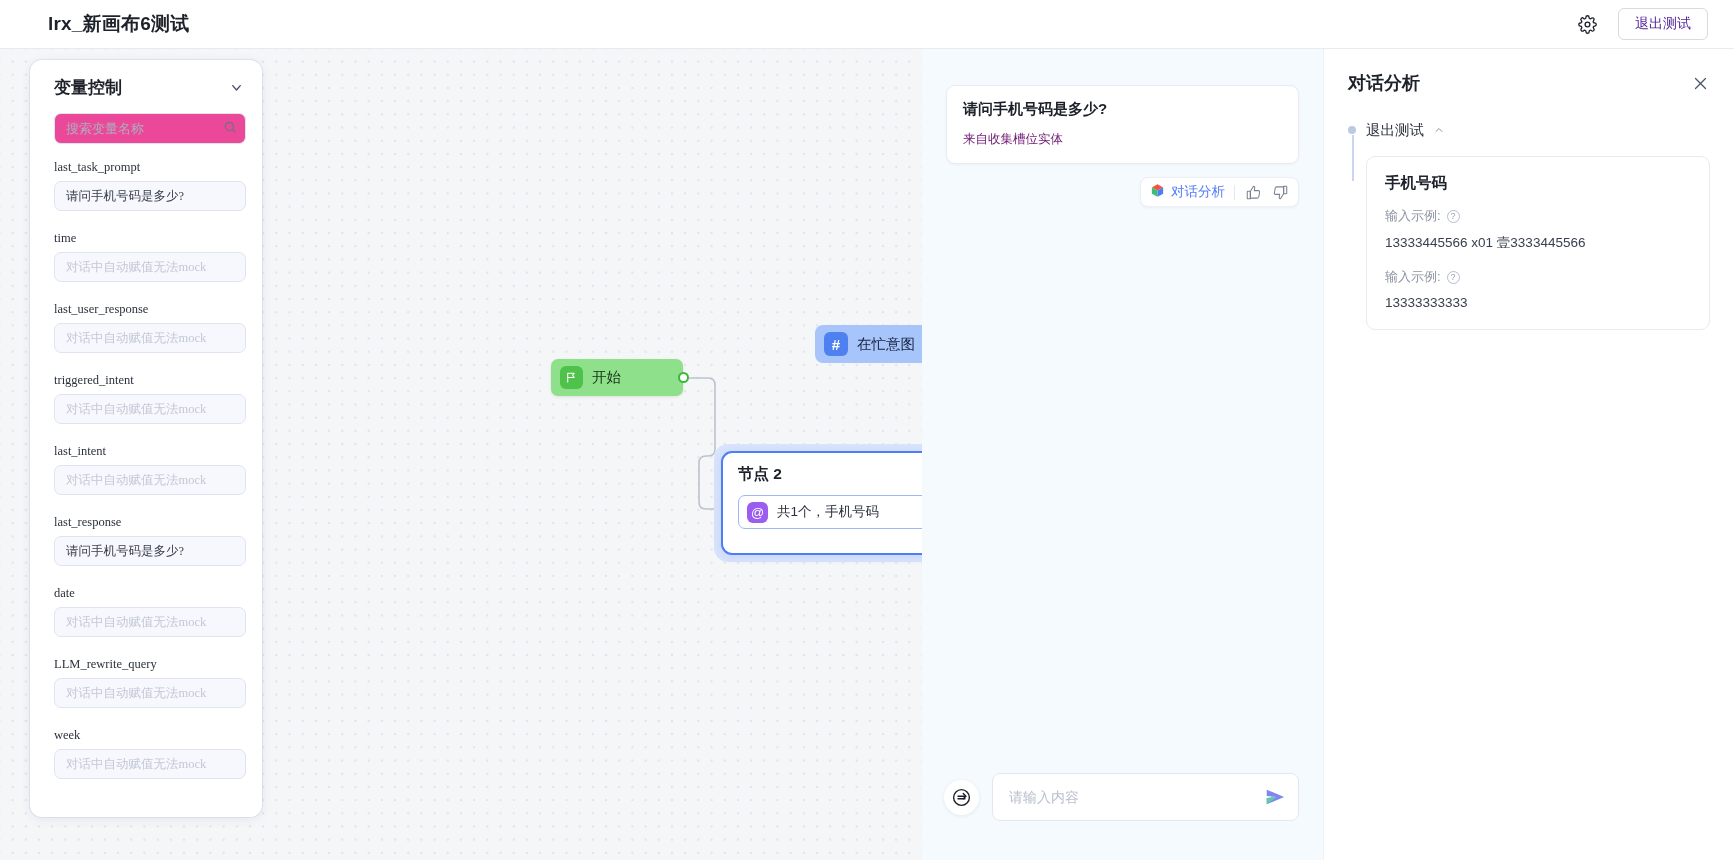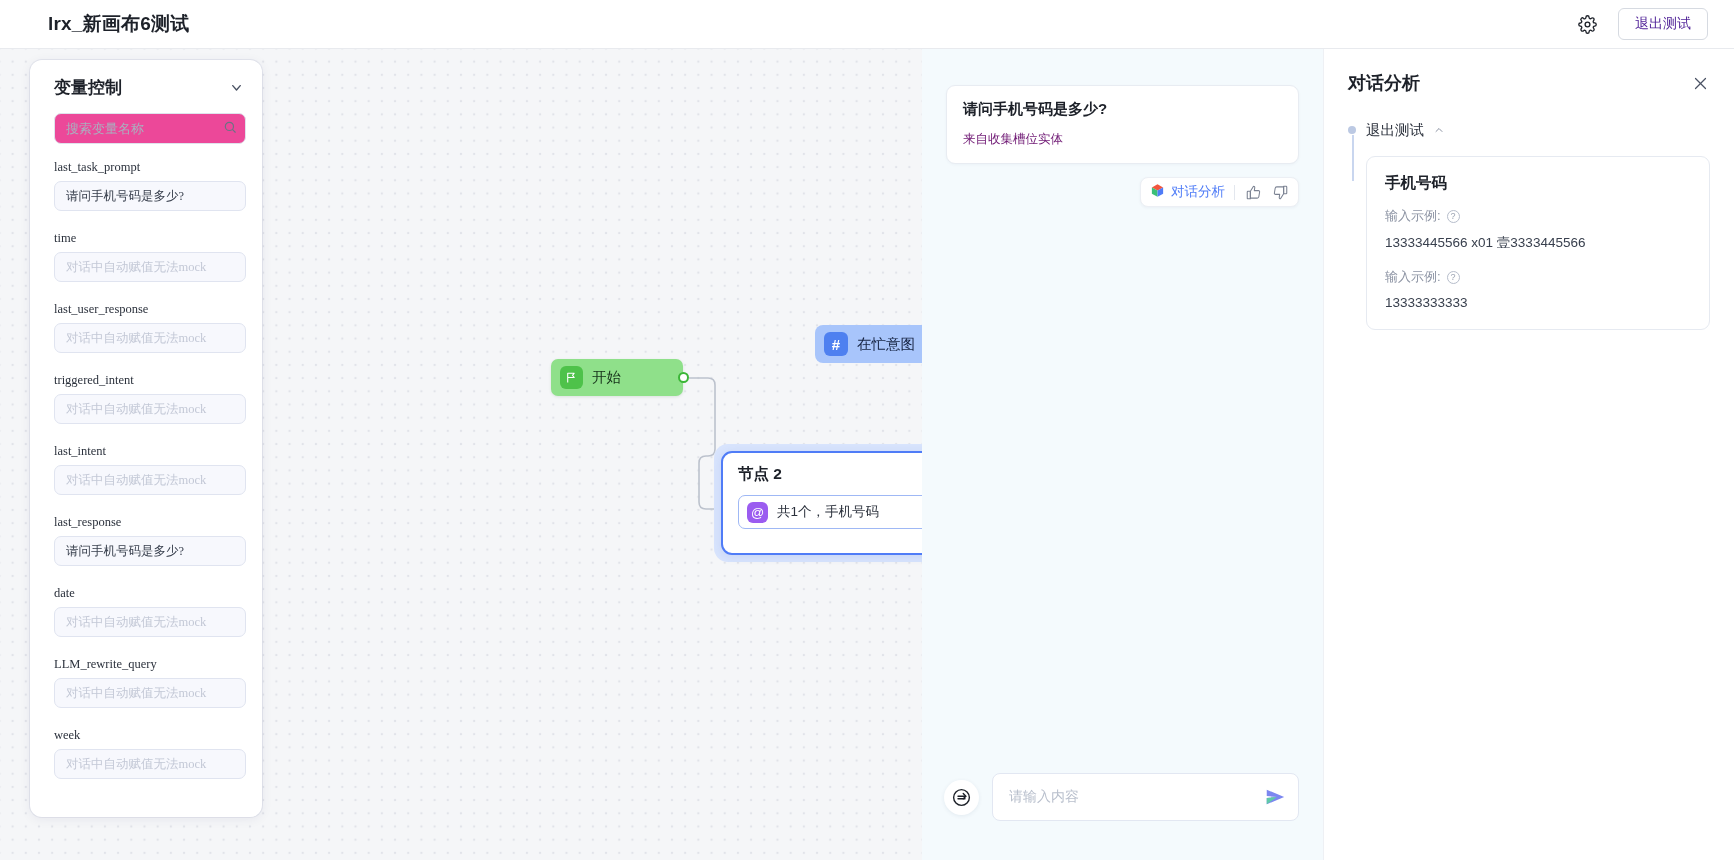--- a/index.html
+++ b/index.html
@@ -148,21 +148,21 @@
     background: #fff; border: 1px solid #eceff4; border-radius: 8px;
     height: 30px; display: flex; align-items: center; padding: 0 9px; gap: 9px;
     box-shadow: 0 1px 3px rgba(30,50,90,.05);
   }
   .analyze-btn { display: flex; align-items: center; gap: 6px; cursor: pointer; }
   .analyze-label { font-size: 13.5px; color: #4f7cf7; font-weight: 500; }
   .act-divider { width: 1px; height: 15px; background: #e3e7ee; }
   .thumb-btn { width: 18px; height: 18px; cursor: pointer; display:flex; align-items:center; justify-content:center; }
 
   .chat-bottom {
-    height: 110px; display: flex; align-items: center; gap: 13px; padding: 0 24px 16px 22px; font-family: Liberation Serif, serif;
+    height: 110px; display: flex; align-items: center; gap: 13px; padding: 0 24px 16px 22px;
   }
   .reset-btn {
     width: 35px; height: 35px; border-radius: 50%; background: #fff;
     display: flex; align-items: center; justify-content: center; cursor: pointer;
     box-shadow: 0 1px 4px rgba(30,50,90,.08); flex: 0 0 auto;
   }
   .input-wrap { position: relative; flex: 1; }
   .chat-input {
     width: 100%; height: 48px; border: 1px solid #e2e7f2; border-radius: 8px;
     background: #fff; padding: 0 48px 0 16px; font-size: 14px; color: #1d2129;

